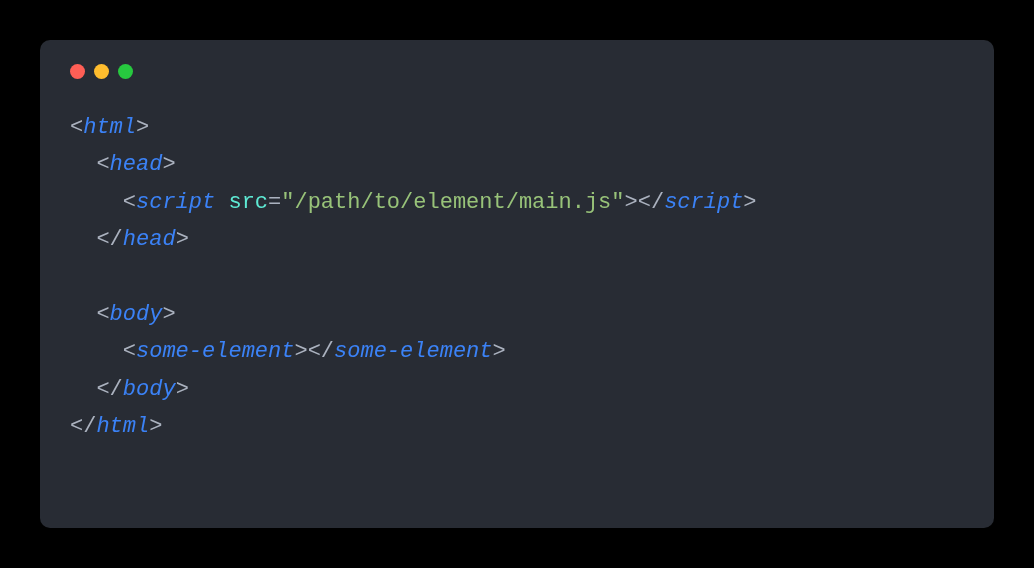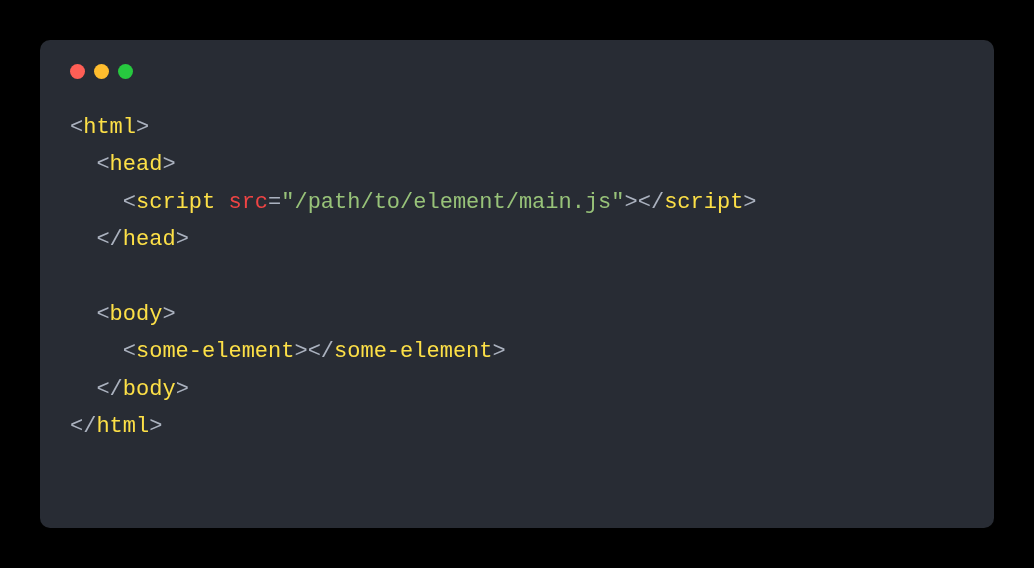--- a/index.html
+++ b/index.html
@@ -36,22 +36,22 @@
     }
     .dot-red { background: #ff5f56; }
     .dot-yellow { background: #ffbd2e; }
     .dot-green { background: #27c93f; }
     .code {
       font-size: 22px;
       line-height: 1.7;
       white-space: pre;
       color: #abb2bf;
     }
-    .tag { color: #fde047; }
-    .attr { color: #ef4444; }
+    .tag { color: #3b82f6; font-style: italic; }
+    .attr { color: #5eead4; }
     .eq { color: #abb2bf; }
     .string { color: #98c379; }
     .punct { color: #abb2bf; }
   </style>
 </head>
 <body>
 
 <div class="window">
   <div class="titlebar">
     <div class="dot dot-red"></div>

